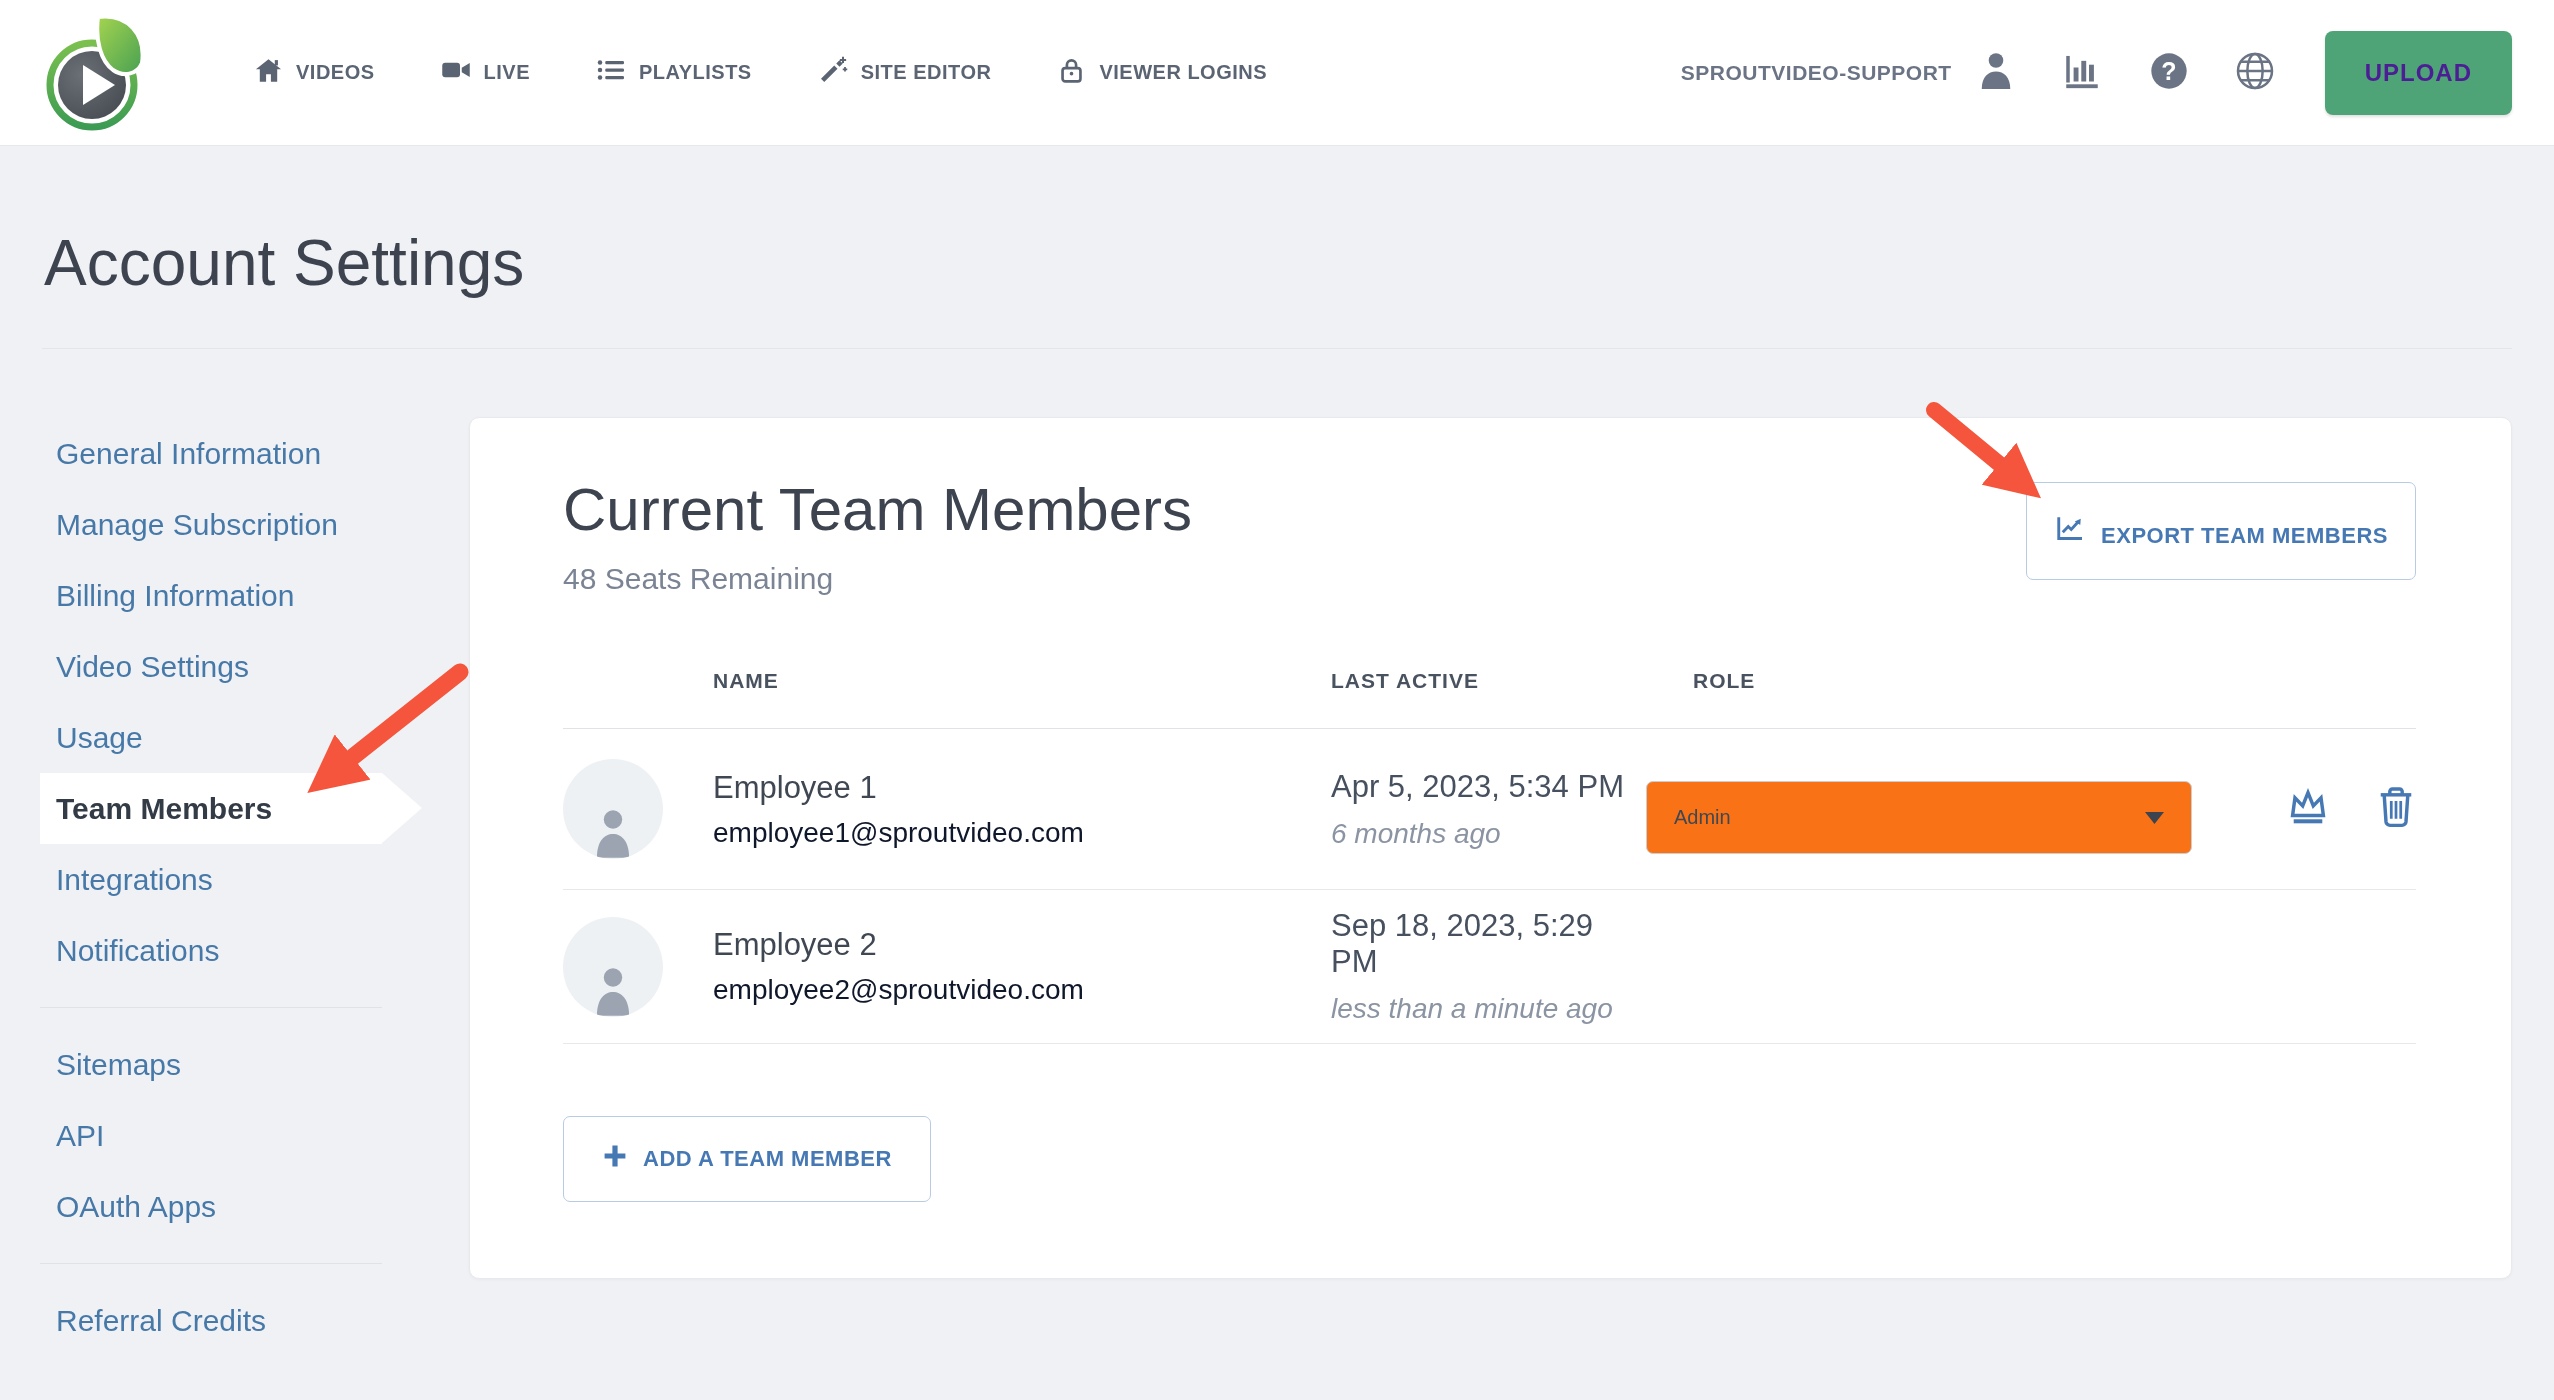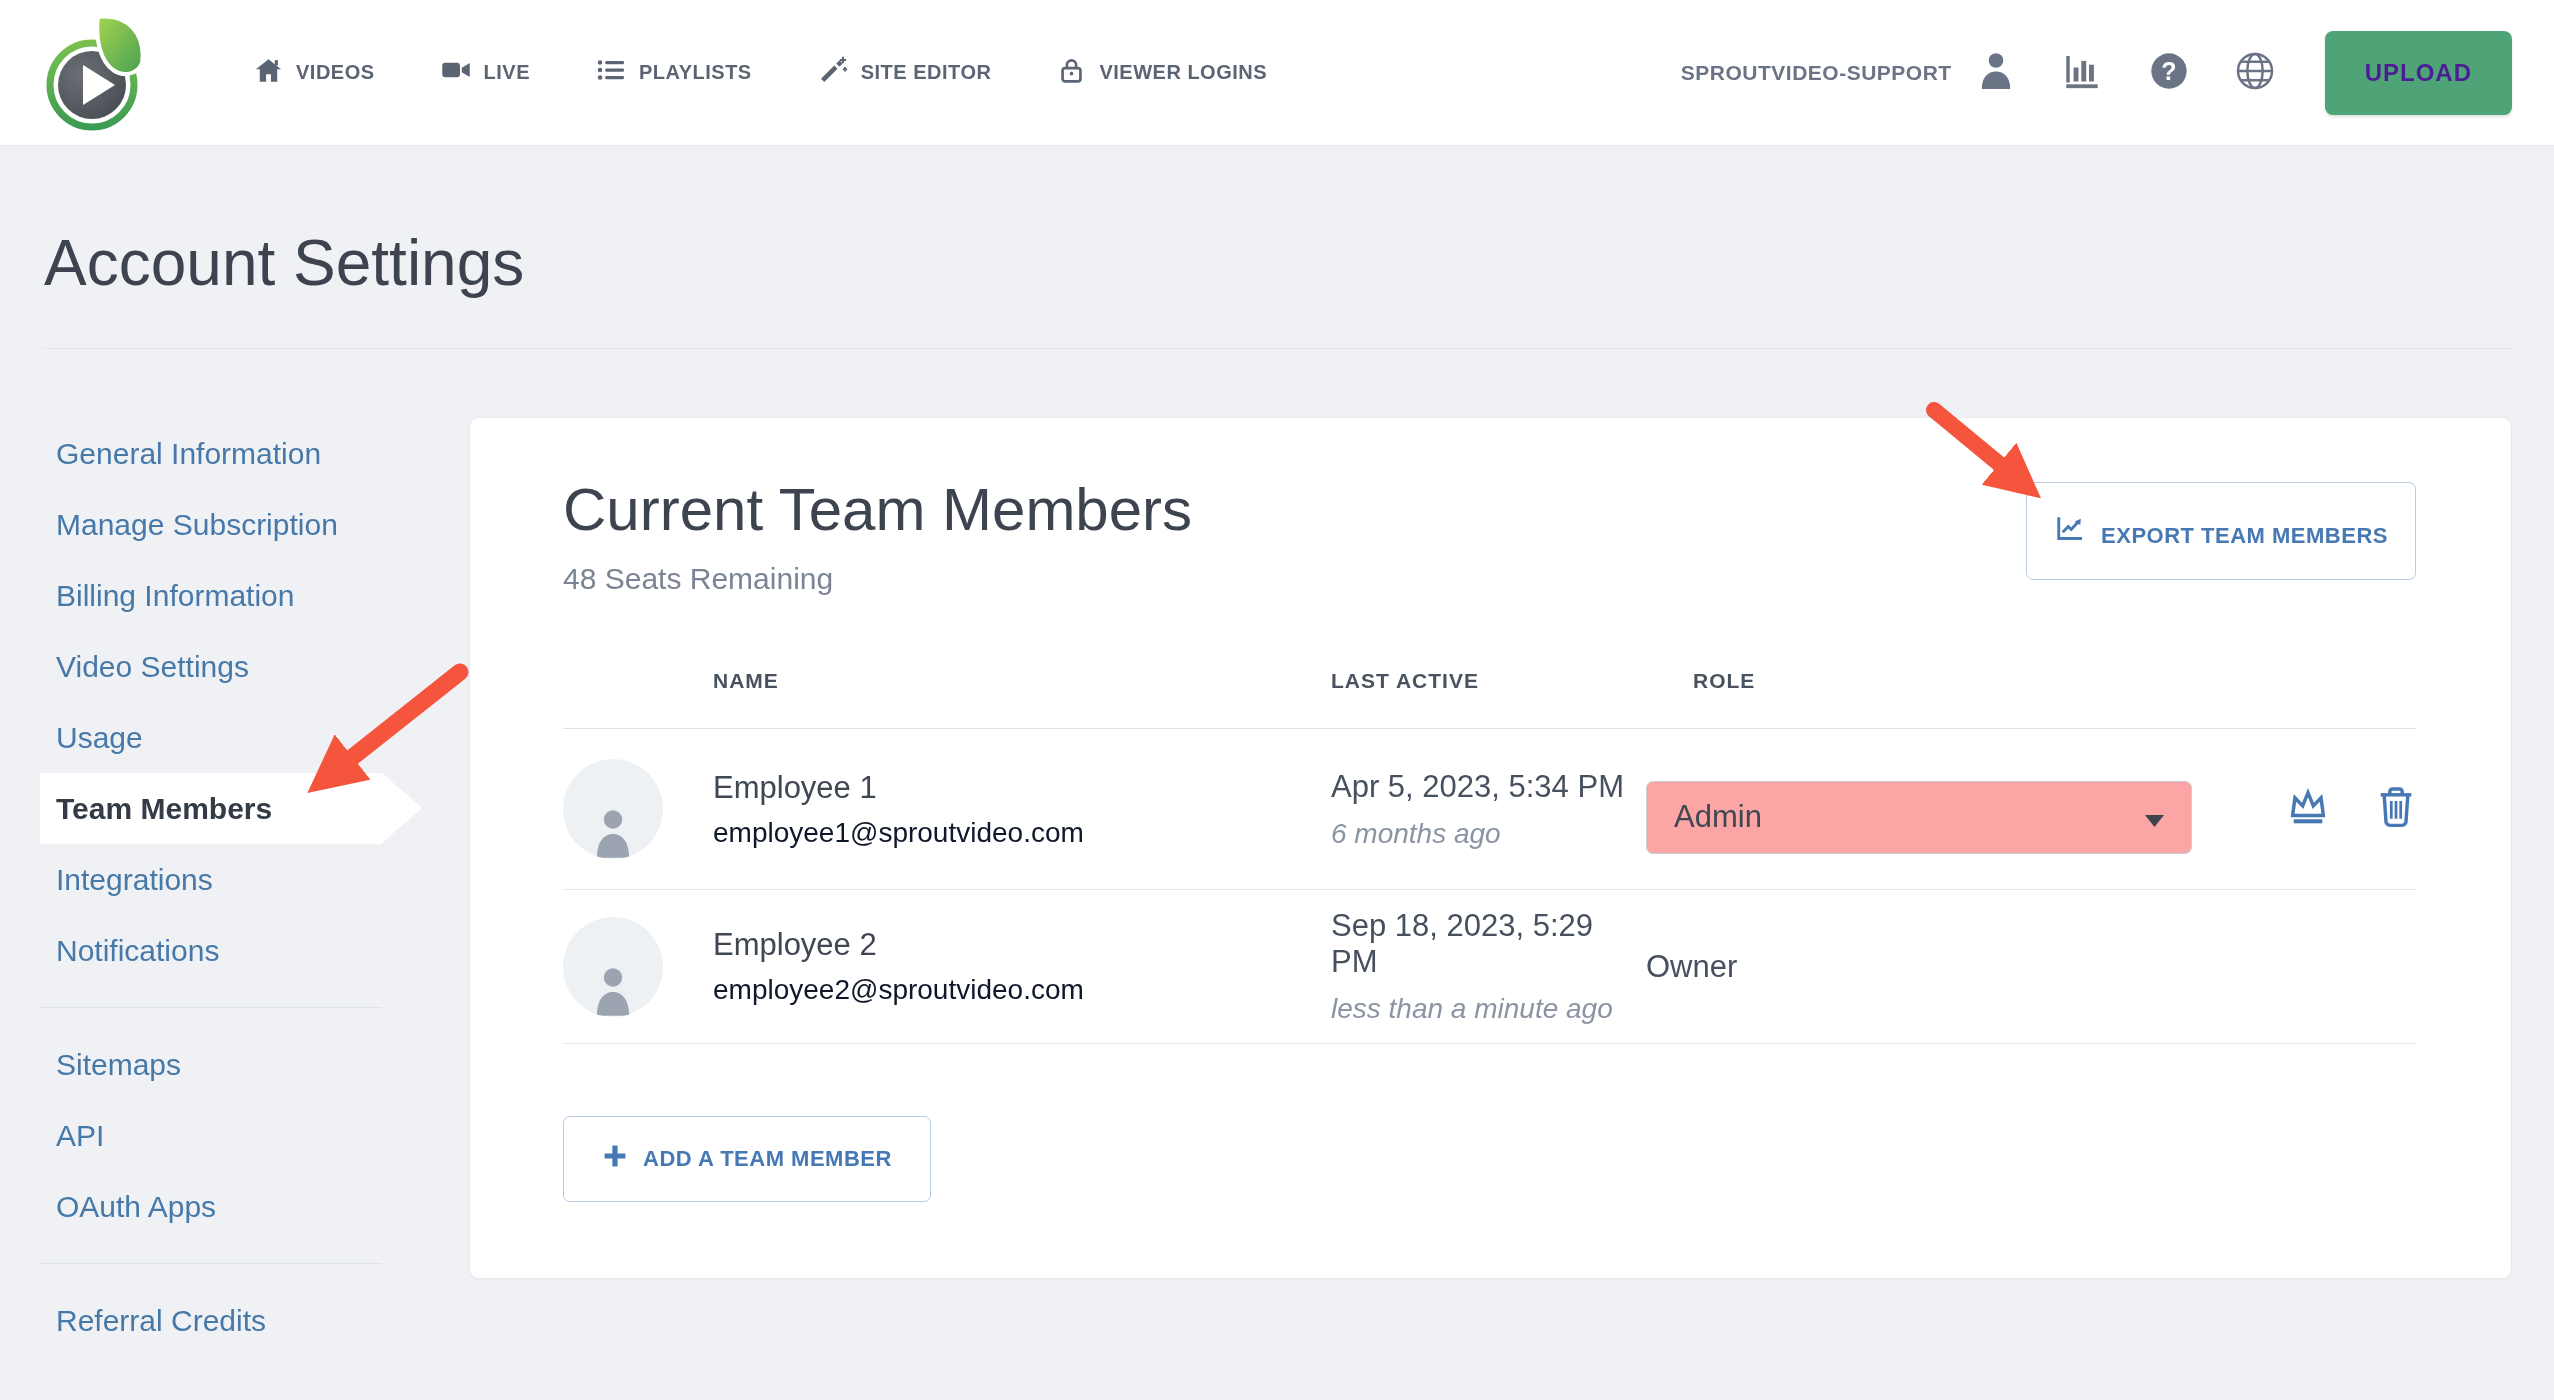--- a/index.html
+++ b/index.html
@@ -115,23 +115,23 @@
     display: flex; align-items: flex-end; justify-content: center;
   }
   .cell-name .name { font-size: 31px; color: #3f4752; }
   .cell-name .email { font-size: 28px; color: #0f172a; margin-top: 11px; }
   .cell-active .date { font-size: 31px; color: #47505e; }
   .cell-active .rel { font-size: 28px; font-style: italic; color: #8b94a3; margin-top: 13px; }
   .cell-role { display: flex; align-items: center; }
   .role-select {
     width: 546px; height: 73px;
     border: 1px solid #c9cdd4; border-radius: 7px;
-    background: #fca5a5;
+    background: #f97316;
     display: flex; align-items: center; justify-content: space-between;
-    padding: 0 27px; font-size: 31px; color: #3f4752; cursor: pointer; margin-top: 16px;
+    padding: 0 27px; font-size: 20px; color: #3f4752; cursor: pointer; margin-top: 16px;
   }
   .role-text { font-size: 31px; color: #47505e; }
   .row-actions { margin-left: auto; display: flex; align-items: center; gap: 44px; }
   .row-actions .act { cursor: pointer; display: flex; align-items: center; }
 
   
   .annot { position: absolute; pointer-events: none; }
   #arrow-sidebar { left: 270px; top: 650px; }
   #arrow-export  { left: 1918px; top: 396px; }
 </style>
@@ -375,23 +375,20 @@
             </div>
           </div>
           <div class="cell-name">
             <div class="name">Employee 2</div>
             <div class="email">employee2@sproutvideo.com</div>
           </div>
           <div class="cell-active">
             <div class="date">Sep 18, 2023, 5:29 PM</div>
             <div class="rel">less than a minute ago</div>
           </div>
-          <div class="cell-role">
-            <span class="role-text">Owner</span>
-          </div>
         </div>
       </div>
 
       <button class="outline-btn add-btn">
         <span>
           <svg width="26" height="26" viewBox="0 0 26 26" fill="#4678b4">
             <path d="M10.4 2.6 H15.6 V10.4 H23.4 V15.6 H15.6 V23.4 H10.4 V15.6 H2.6 V10.4 H10.4 Z"></path>
           </svg>
         </span>
         <span>ADD A TEAM MEMBER</span>

